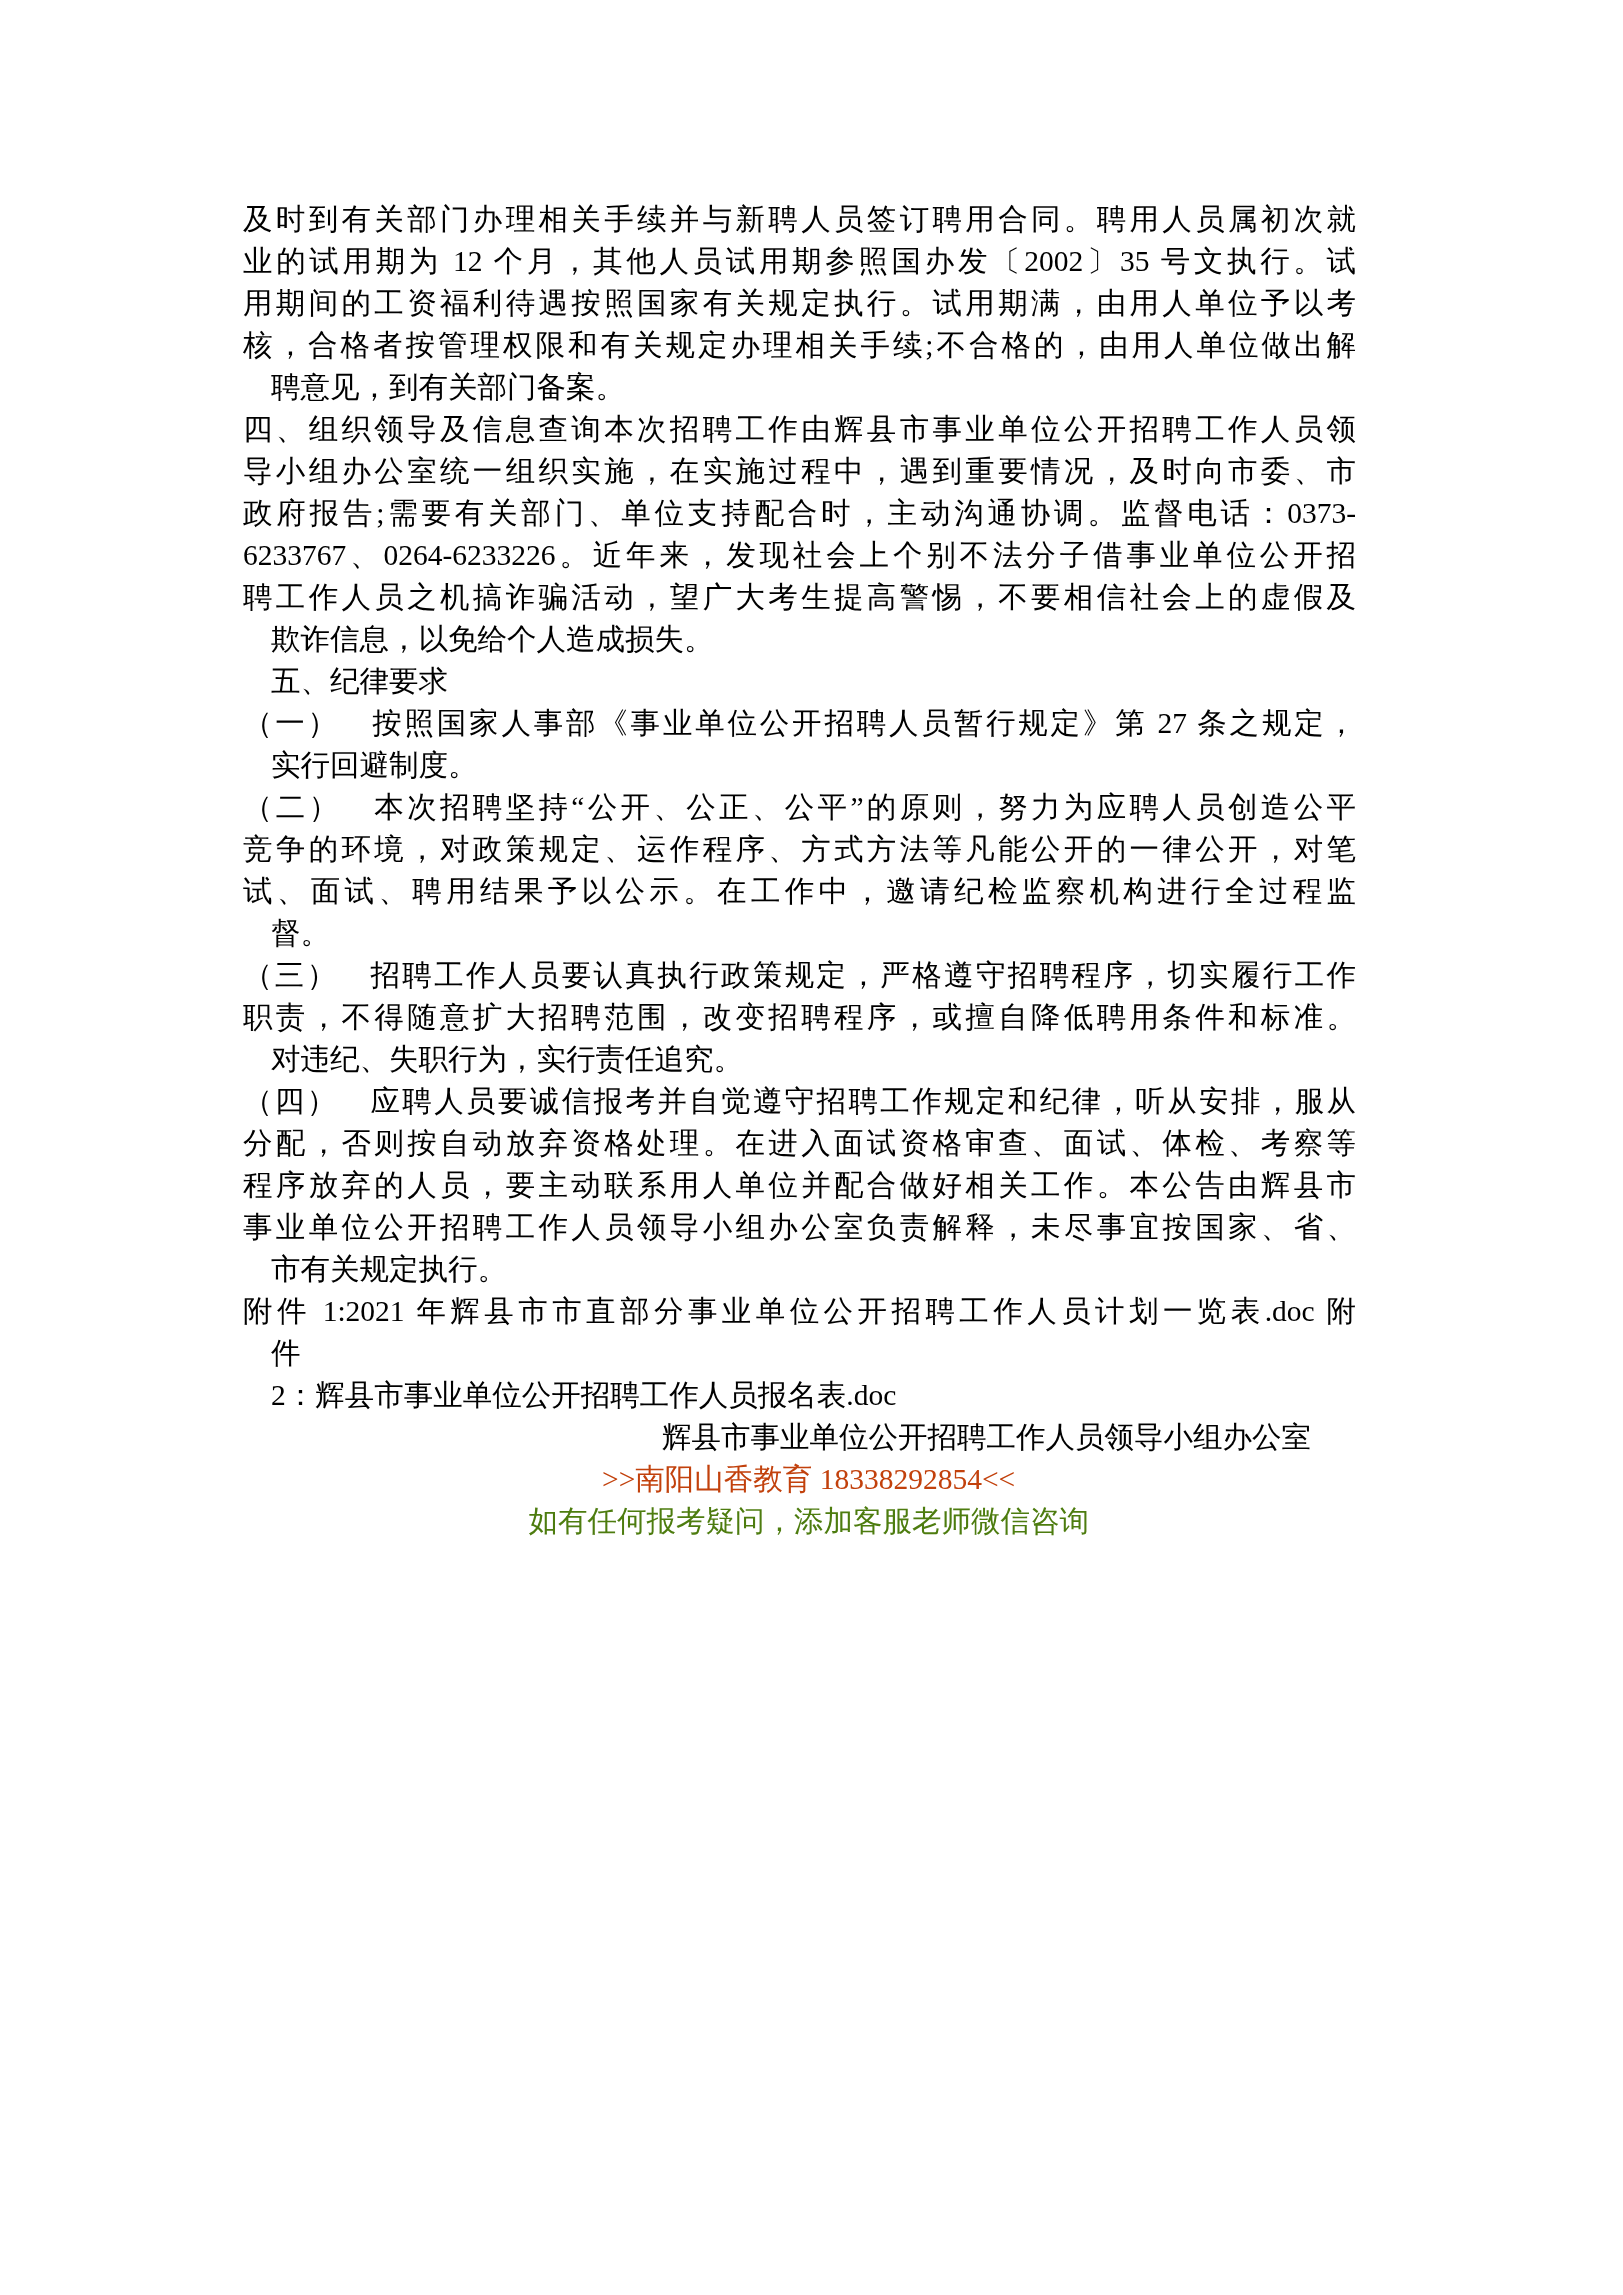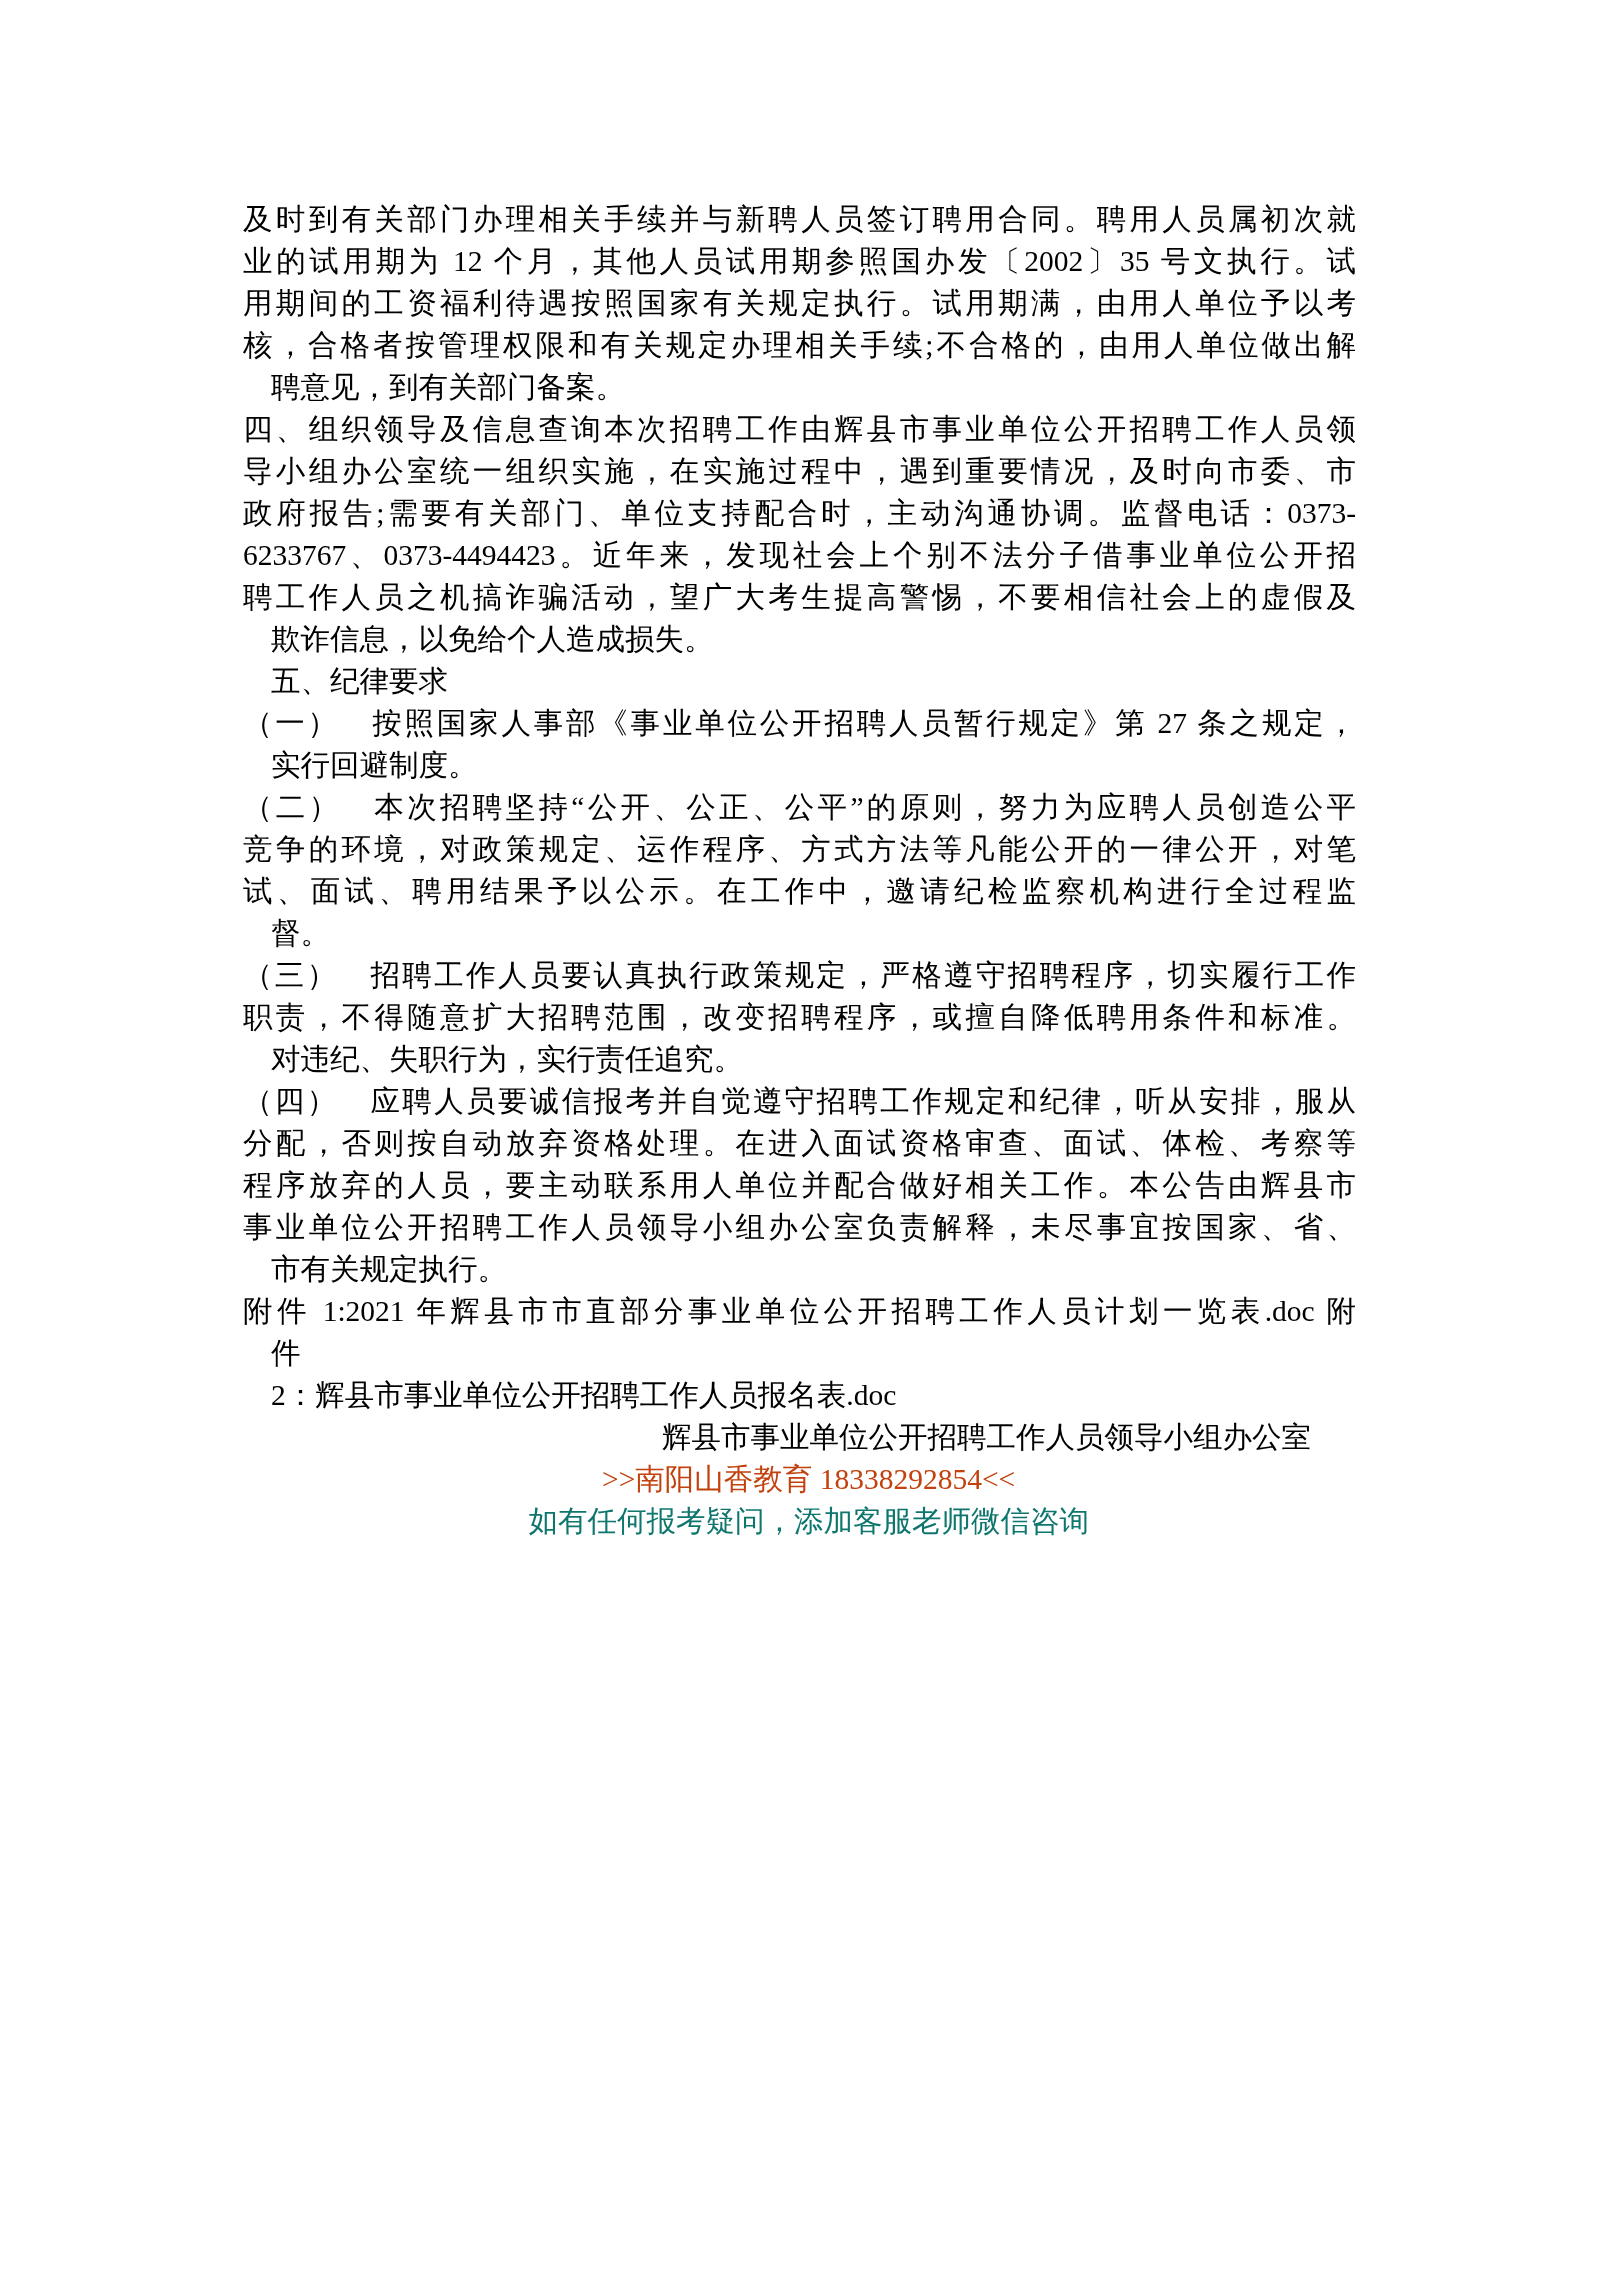--- a/index.html
+++ b/index.html
@@ -65,21 +65,21 @@
 <div class="page">
   <div class="doc" style="color: rgb(0, 0, 0);">
       <div class="line j">及时到有关部门办理相关手续并与新聘人员签订聘用合同。聘用人员属初次就</div>
       <div class="line j">业的试用期为 12 个月，其他人员试用期参照国办发〔2002〕35 号文执行。试</div>
       <div class="line j">用期间的工资福利待遇按照国家有关规定执行。试用期满，由用人单位予以考</div>
       <div class="line j">核，合格者按管理权限和有关规定办理相关手续;不合格的，由用人单位做出解</div>
       <div class="line p">聘意见，到有关部门备案。</div>
       <div class="line j">四、组织领导及信息查询本次招聘工作由辉县市事业单位公开招聘工作人员领</div>
       <div class="line j">导小组办公室统一组织实施，在实施过程中，遇到重要情况，及时向市委、市</div>
       <div class="line j">政府报告;需要有关部门、单位支持配合时，主动沟通协调。监督电话：0373-</div>
-      <div class="line j">6233767、0373-4494423。近年来，发现社会上个别不法分子借事业单位公开招</div>
+      <div class="line j">6233767、0264-6233226。近年来，发现社会上个别不法分子借事业单位公开招</div>
       <div class="line j">聘工作人员之机搞诈骗活动，望广大考生提高警惕，不要相信社会上的虚假及</div>
       <div class="line p">欺诈信息，以免给个人造成损失。</div>
       <div class="line p">五、纪律要求</div>
       <div class="line j">（一）　按照国家人事部《事业单位公开招聘人员暂行规定》第 27 条之规定，</div>
       <div class="line p">实行回避制度。</div>
       <div class="line j">（二）　本次招聘坚持“公开、公正、公平”的原则，努力为应聘人员创造公平</div>
       <div class="line j">竞争的环境，对政策规定、运作程序、方式方法等凡能公开的一律公开，对笔</div>
       <div class="line j">试、面试、聘用结果予以公示。在工作中，邀请纪检监察机构进行全过程监</div>
       <div class="line p">督。</div>
       <div class="line j">（三）　招聘工作人员要认真执行政策规定，严格遵守招聘程序，切实履行工作</div>
@@ -88,16 +88,16 @@
       <div class="line j">（四）　应聘人员要诚信报考并自觉遵守招聘工作规定和纪律，听从安排，服从</div>
       <div class="line j">分配，否则按自动放弃资格处理。在进入面试资格审查、面试、体检、考察等</div>
       <div class="line j">程序放弃的人员，要主动联系用人单位并配合做好相关工作。本公告由辉县市</div>
       <div class="line j">事业单位公开招聘工作人员领导小组办公室负责解释，未尽事宜按国家、省、</div>
       <div class="line p">市有关规定执行。</div>
       <div class="line j">附件 1:2021 年辉县市市直部分事业单位公开招聘工作人员计划一览表.doc 附</div>
       <div class="line p">件</div>
       <div class="line p">2：辉县市事业单位公开招聘工作人员报名表.doc</div>
       <div class="line sig">辉县市事业单位公开招聘工作人员领导小组办公室</div>
       <div class="line redc" style="color: #c2410c;">&gt;&gt;南阳山香教育 18338292854&lt;&lt;</div>
-      <div class="line redc" style="color: #0f766e;">如有任何报考疑问，添加客服老师微信咨询</div>
+      <div class="line redc" style="color: #4d7c0f;">如有任何报考疑问，添加客服老师微信咨询</div>
     </div>
 </div>
 
 
 </body></html>

